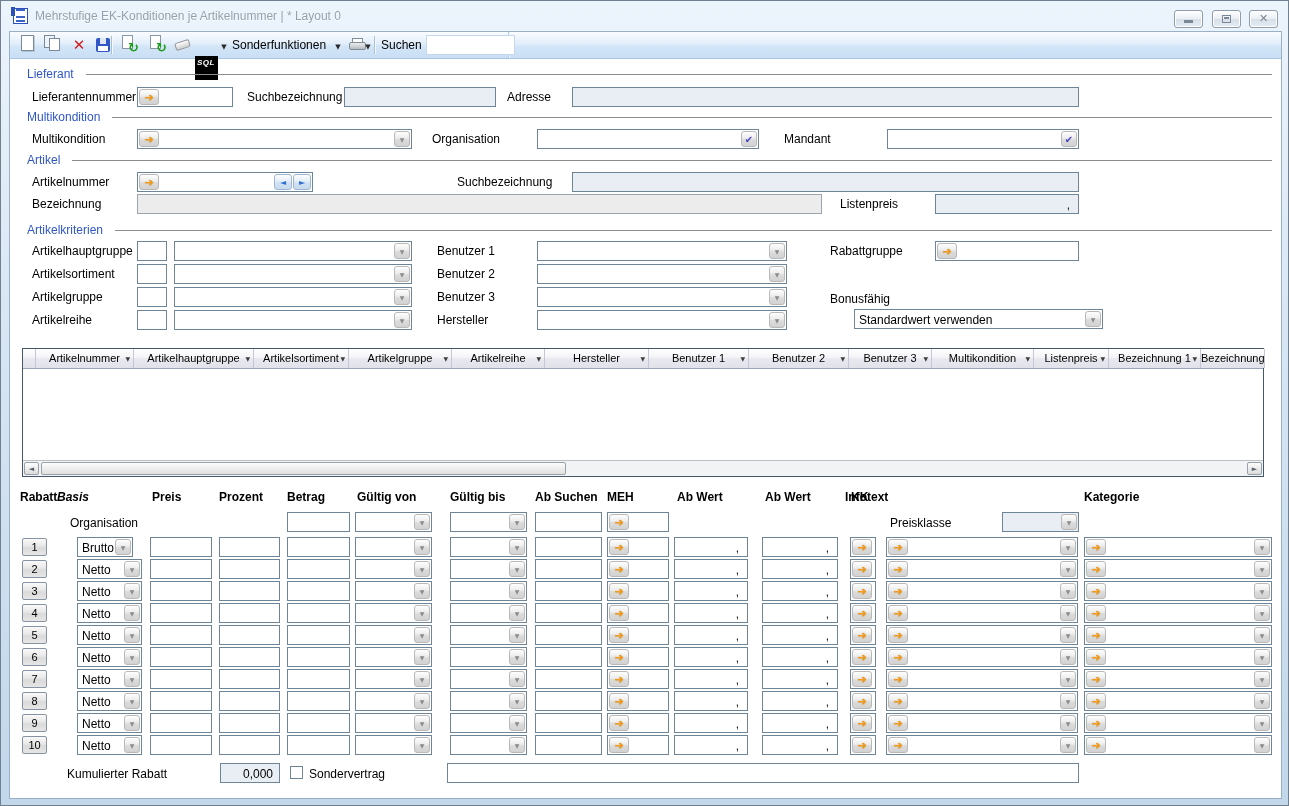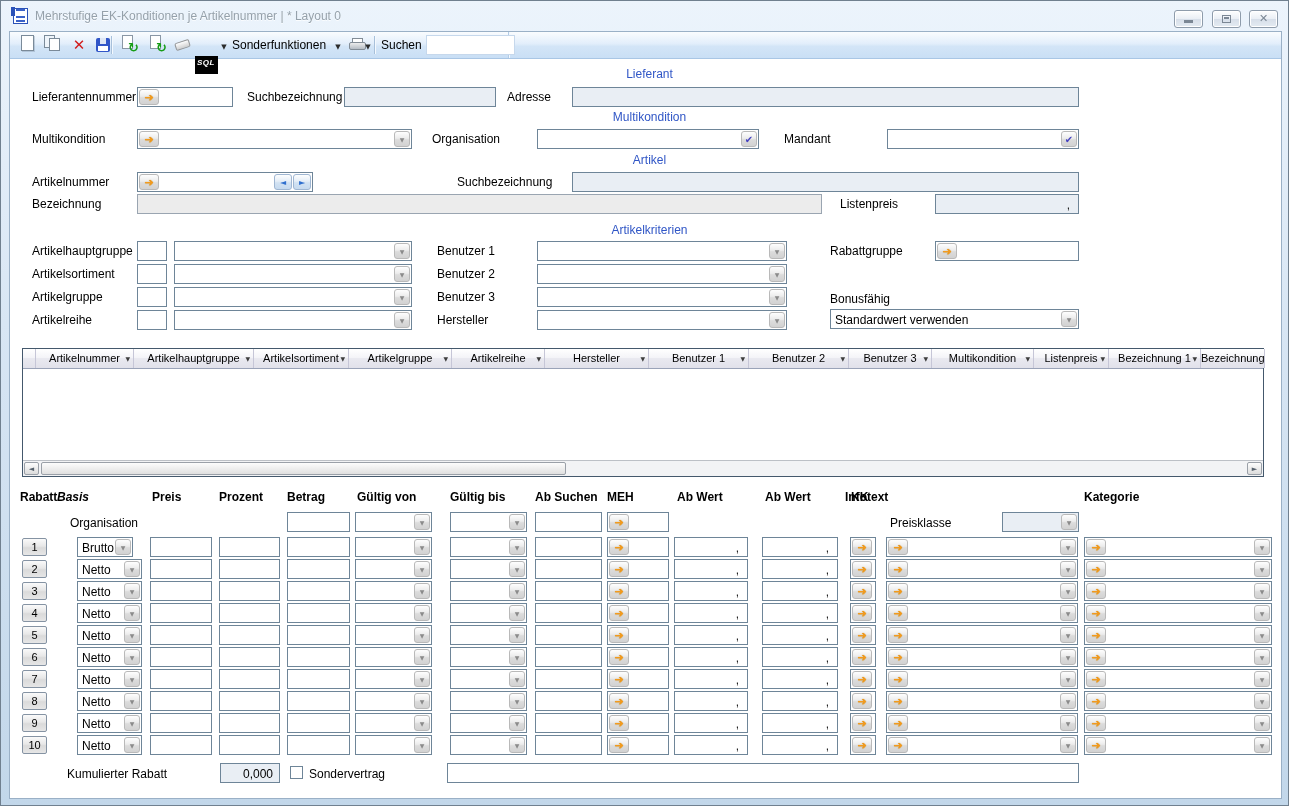--- a/index.html
+++ b/index.html
@@ -50,34 +50,34 @@
   .icon-copy i:nth-child(1){ left:0; top:0; } .icon-copy i:nth-child(2){ left:5px; top:3px; background:#fff; }
   .icon-x { font:bold 15px "DejaVu Sans",sans-serif; color:#d11c1c; line-height:20px; }
   .icon-floppy { position:relative; display:inline-block; width:14px; height:14px; background:#3156c8; border-radius:2px; }
   .icon-floppy i { position:absolute; left:4px; top:0; width:6px; height:6px; background:#dfe7f5; }
   .icon-floppy b { position:absolute; left:2px; bottom:1px; width:10px; height:5px; background:#fff; }
   .icon-refresh { position:relative; display:inline-block; width:16px; height:17px; }
   .icon-refresh .pg { position:absolute; left:1px; top:0; width:11px; height:14px; background:#fff; border:1px solid #8a97a5; }
   .icon-refresh .rr { position:absolute; right:-2px; bottom:-3px; font:bold 13px "DejaVu Sans",sans-serif; color:#169c16; }
   .icon-eraser { display:inline-block; width:15px; height:8px; margin-top:6px; transform:rotate(-18deg);
                  background:linear-gradient(#fdfdfd,#cfcfcf); border:1px solid #949494; border-radius:2px; }
-  .icon-sql { display:inline-block; min-width:23px; height:18px; margin-top:21px; background:#000; color:#fff;
+  .icon-sql { display:inline-block; min-width:23px; height:24px; margin-top:21px; background:#000; color:#fff;
               font:italic bold 8px "Liberation Sans",sans-serif; line-height:13px; padding:0 2px; letter-spacing:.5px;text-align:center; }
   .icon-printer { position:relative; display:inline-block; width:17px; height:14px; }
   .icon-printer .bd { position:absolute; left:0; top:4px; width:17px; height:8px;
                       background:linear-gradient(#ececec,#b5bcc4); border:1px solid #828c96; border-radius:2px; }
   .icon-printer .pp { position:absolute; left:3px; top:0; width:11px; height:5px; background:#fff; border:1px solid #828c96; }
   .tcaret { font:7px "DejaVu Sans",sans-serif; color:#2b2b2b; }
   .tlabel { font-size:12px; color:#000; line-height:21px; }
   .search-input { position:absolute; left:416px; top:3px; width:89px; height:20px;
                   border:1px solid #c6d8ec; background:#fff; font-size:12px; padding:0 4px; }
 
   
   .lbl { position:absolute; font-size:12px; color:#000; white-space:nowrap; }
-  .sec { position:absolute; left:17px; width:1245px; display:flex; align-items:center; height:14px;flex-direction:column; }
+  .sec { position:absolute; left:17px; width:1245px; display:flex; align-items:center; height:14px; }
   .sec .t { color:#3056c6; font-size:12px; white-space:nowrap; }
   .sec .ln { flex:1; height:1px; background:#8c8c8c; margin-left:12px; margin-top:1px; }
 
   .box { position:absolute; height:20px; border:1px solid #6e8598; background:#fff; font-size:12px; }
   .box.dis { background:#e9eef4; }
   .box.gray { background:#ececec; border-color:#9aa5b1; }
   .box .txt { position:absolute; left:4px; top:3px; font-size:12px; color:#000; white-space:nowrap; }
   .comma { position:absolute; right:8px; top:3px; font-size:12px; color:#222; }
   .rval { position:absolute; right:6px; top:3px; font-size:12px; color:#000; }
 
@@ -254,21 +254,21 @@
         <div class="lbl" style="left: 427px; top: 281px;">Hersteller</div>
         <div class="box" style="left: 527px; top: 278px; width: 250px; height: 20px;">
           <span class="dd">▼</span>
         </div>
       </div>
     <div class="lbl" style="left:820px;top:212px;">Rabattgruppe</div>
     <div class="box" style="left:925px;top:209px;width:144px;">
         <span class="go">➔</span>
       </div>
     <div class="lbl" style="left:820px;top:260px;">Bonusfähig</div>
-    <div class="box" style="left:820px;top:277px;width:249px;">
+    <div class="box" style="left:844px;top:277px;width:249px;">
       <span class="txt">Standardwert verwenden</span>
       <span class="dd">▼</span>
     </div>
 
     <div class="grid">
       <div class="ghead" id="grid-header">
           <div class="gcell" style="left: 0px; top: 0px; width: 13px; height: 19px;"></div>
           <div class="gcell" style="left: 13px; top: 0px; width: 98px; height: 19px;"><span>Artikelnummer</span><span class="car">▼</span></div>
           <div class="gcell" style="left: 111px; top: 0px; width: 120px; height: 19px;"><span>Artikelhauptgruppe</span><span class="car">▼</span></div>
           <div class="gcell" style="left: 231px; top: 0px; width: 95px; height: 19px;"><span>Artikelsortiment</span><span class="car">▼</span></div>

